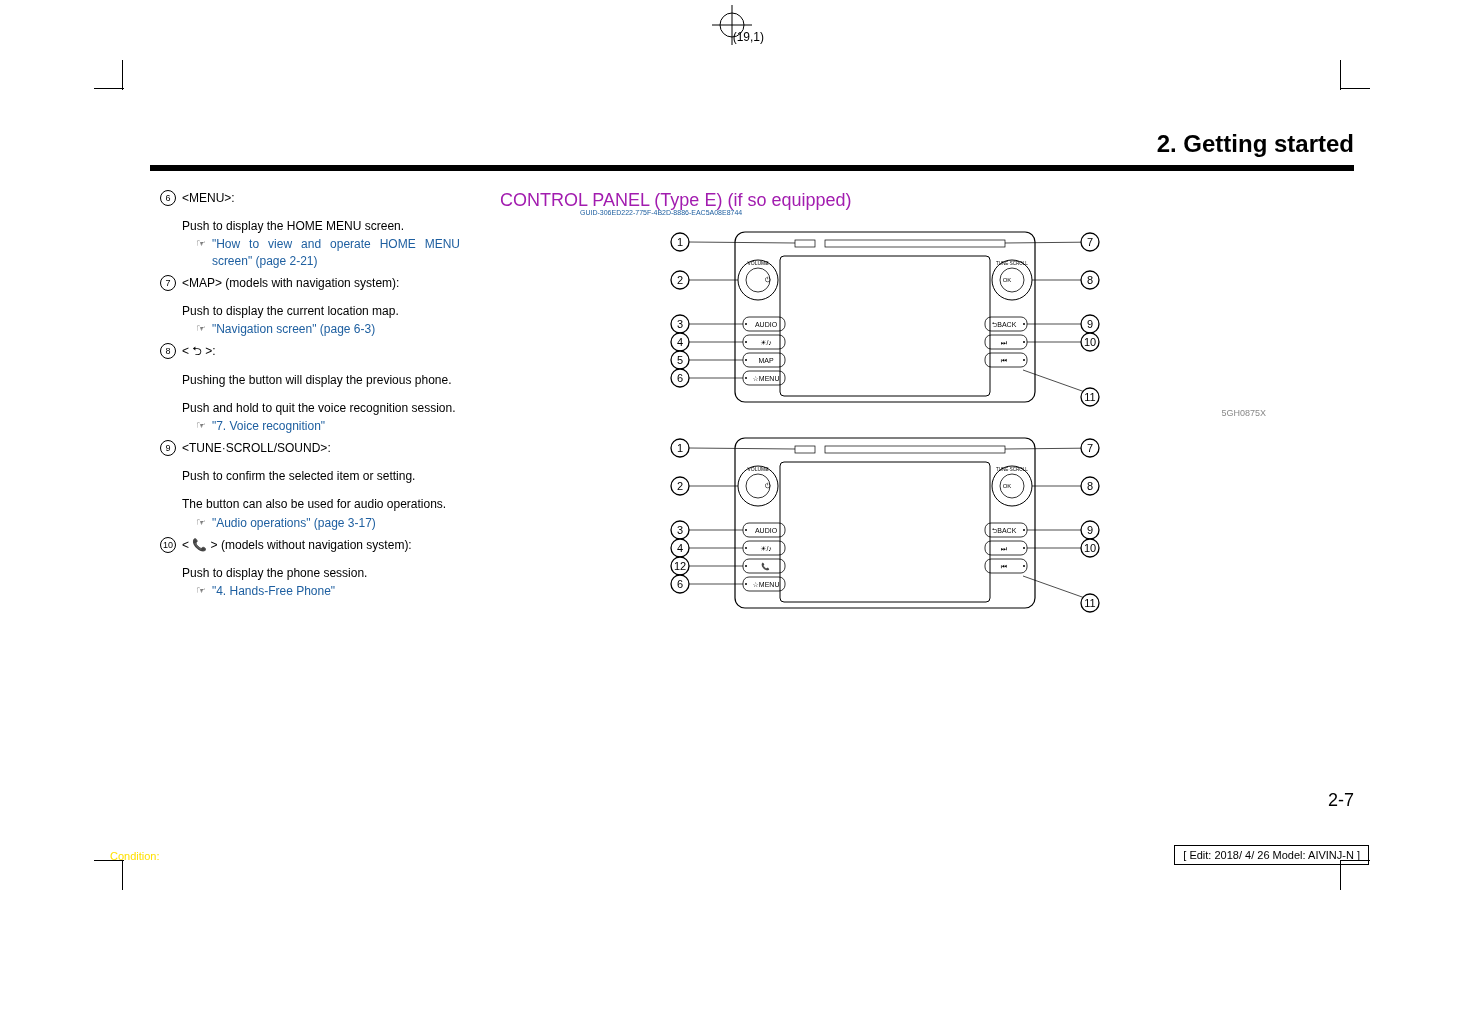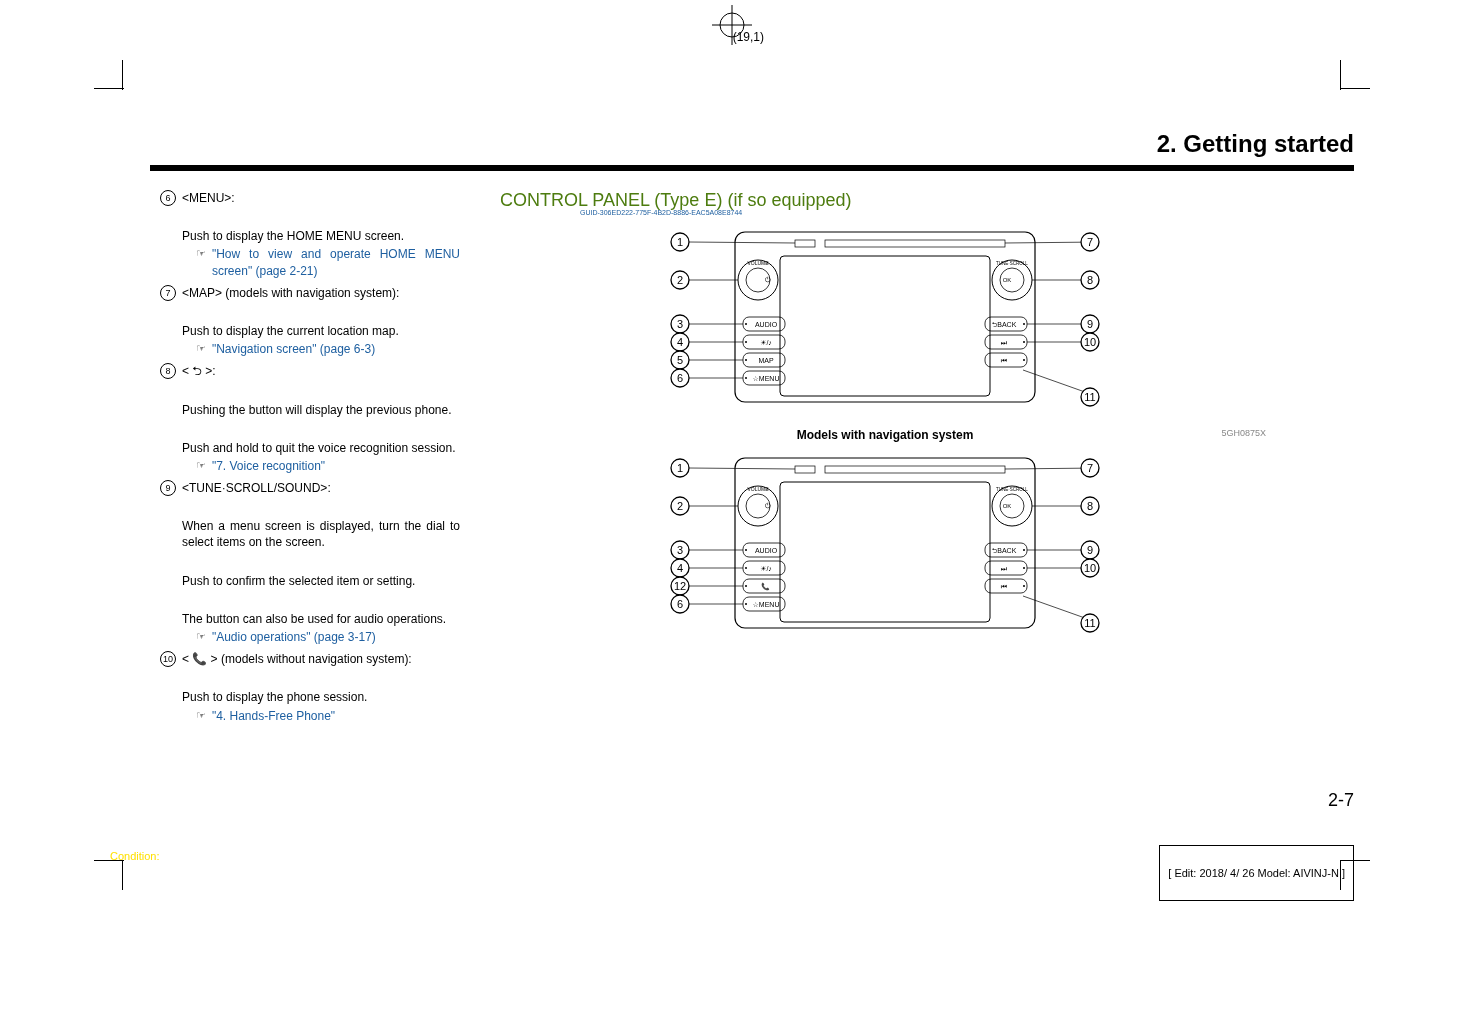--- a/index.html
+++ b/index.html
@@ -5,33 +5,33 @@
   html,body{margin:0;padding:0;background:#fff;font-family:Arial,Helvetica,sans-serif;color:#000}
   .page{width:1464px;height:1010px;position:relative;box-sizing:border-box}
   .page-coord{position:absolute;right:700px;top:30px;font-size:12px}
   .header-title{position:absolute;right:110px;top:130px;font-size:24px;font-weight:bold}
   .rule{position:absolute;left:150px;right:110px;top:165px;height:6px;background:#000}
   .content{position:absolute;left:160px;top:190px;width:300px;font-size:12px;line-height:1.35}
   .num{display:inline-flex;align-items:center;justify-content:center;width:14px;height:14px;border:1px solid #000;border-radius:50%;font-size:9px;margin-right:6px;flex:none}
   .item{display:flex;margin-bottom:6px}
   .item-body{flex:1;text-align:justify}
   .item-body .title{font-weight:normal}
-  .para{margin-top:22px;text-align:justify}
+  .para{margin-top:12px;text-align:justify}
   .link{color:#1e5fa0}
   .xref{display:flex;gap:6px;padding-left:14px;margin-top:2px}
   .xref-icon{flex:none;font-size:11px;color:#000}
   .right{position:absolute;left:500px;top:190px;width:770px}
-  .section-head{color:#4d7c0f;font-size:18px;font-weight:500}
+  .section-head{color:#a21caf;font-size:18px;font-weight:500}
   .guid{color:#1e5fa0;font-size:7px;margin-left:80px;margin-top:-2px}
   .fig{display:block;margin:6px auto 0;width:520px;height:auto}
   .caption{text-align:center;font-weight:bold;font-size:12px;margin-top:6px}
   .figcode{text-align:right;font-size:9px;color:#888;margin-top:-14px;padding-right:4px}
   .pagenum{position:absolute;right:110px;top:790px;font-size:18px}
   .condition{position:absolute;left:110px;top:850px;font-size:11px;color:#ffe000}
-  .editbox{position:absolute;right:110px;top:845px;border:1px solid #000;padding:21px 8px;font-size:11px}
+  .editbox{position:absolute;right:95px;top:845px;border:1px solid #000;padding:3px 8px;font-size:11px}
   .regmark{position:absolute;pointer-events:none}
   .reg-top{left:50%;top:0;transform:translateX(-50%)}
   .crop{position:absolute;width:30px;height:30px}
   .crop::before,.crop::after{content:"";position:absolute;background:#000}
   .crop-tl{left:94px;top:60px}.crop-tl::before{left:0;top:28px;width:30px;height:1px}.crop-tl::after{left:28px;top:0;width:1px;height:30px}
   .crop-tr{right:94px;top:60px}.crop-tr::before{left:0;top:28px;width:30px;height:1px}.crop-tr::after{left:0;top:0;width:1px;height:30px}
   .crop-bl{left:94px;bottom:120px}.crop-bl::before{left:0;top:0;width:30px;height:1px}.crop-bl::after{left:28px;top:0;width:1px;height:30px}
   .crop-br{right:94px;bottom:120px}.crop-br::before{left:0;top:0;width:30px;height:1px}.crop-br::after{left:0;top:0;width:1px;height:30px}
   svg text{font-family:Arial,Helvetica,sans-serif}
 </style>
@@ -71,21 +71,21 @@
       </div>
       <div class="item">
         <span class="num">8</span>
         <div class="item-body"><span class="title">&lt; ⮌ &gt;</span>:<div class="para">Pushing the button will display the previous phone.</div><div class="para">Push and hold to quit the voice recognition session.</div><div class="xref">
             <span class="xref-icon">☞</span>
             <span class="link">"7. Voice recognition"</span>
           </div></div>
       </div>
       <div class="item">
         <span class="num">9</span>
-        <div class="item-body"><span class="title">&lt;TUNE·SCROLL/SOUND&gt;</span>:<div class="para">When a menu screen is displayed, turn the dial to select items on the screen.</div><div class="para">Push to confirm the selected item or setting.</div><div class="para">The button can also be used for audio operations.</div><div class="xref">
+        <div class="item-body"><span class="title">&lt;TUNE·SCROLL/SOUND&gt;</span>:<div class="para">Push to confirm the selected item or setting.</div><div class="para">The button can also be used for audio operations.</div><div class="xref">
             <span class="xref-icon">☞</span>
             <span class="link">"Audio operations" (page 3-17)</span>
           </div></div>
       </div>
       <div class="item">
         <span class="num">10</span>
         <div class="item-body"><span class="title">&lt; 📞 &gt;</span> (models without navigation system):<div class="para">Push to display the phone session.</div><div class="xref">
             <span class="xref-icon">☞</span>
             <span class="link">"4. Hands-Free Phone"</span>
           </div></div>
@@ -157,21 +157,20 @@
         <line x1="474" y1="102" x2="402" y2="102" stroke="#000" stroke-width="0.7"></line>
         <circle cx="465" cy="102" r="9" fill="#fff" stroke="#000" stroke-width="1.3"></circle>
         <text x="465" y="106" font-size="11" text-anchor="middle" fill="#000">9</text>
         <line x1="474" y1="120" x2="402" y2="120" stroke="#000" stroke-width="0.7"></line>
         <circle cx="465" cy="120" r="9" fill="#fff" stroke="#000" stroke-width="1.3"></circle>
         <text x="465" y="124" font-size="11" text-anchor="middle" fill="#000">10</text>
         <line x1="474" y1="175" x2="398" y2="148" stroke="#000" stroke-width="0.7"></line>
         <circle cx="465" cy="175" r="9" fill="#fff" stroke="#000" stroke-width="1.3"></circle>
         <text x="465" y="179" font-size="11" text-anchor="middle" fill="#000">11</text>
       </svg>
-    <div class="caption">Models with navigation system</div>
     <div class="figcode">5GH0875X</div>
 
     <svg class="fig" id="fig2" viewBox="0 0 520 200" style="margin-top:10px">
         <rect x="110" y="10" width="300" height="170" rx="10" fill="none" stroke="#000" stroke-width="1.2"></rect>
         <rect x="170" y="18" width="20" height="7" fill="none" stroke="#000" stroke-width="0.7"></rect>
         <rect x="200" y="18" width="180" height="7" fill="none" stroke="#000" stroke-width="0.7"></rect>
         <rect x="155" y="34" width="210" height="140" rx="4" fill="none" stroke="#000" stroke-width="1"></rect>
         <circle cx="133" cy="58" r="20" fill="none" stroke="#000" stroke-width="1"></circle>
         <circle cx="133" cy="58" r="12" fill="none" stroke="#000" stroke-width="0.8"></circle>
         <text x="133" y="43" font-size="5" text-anchor="middle" fill="#000">VOLUME</text>

